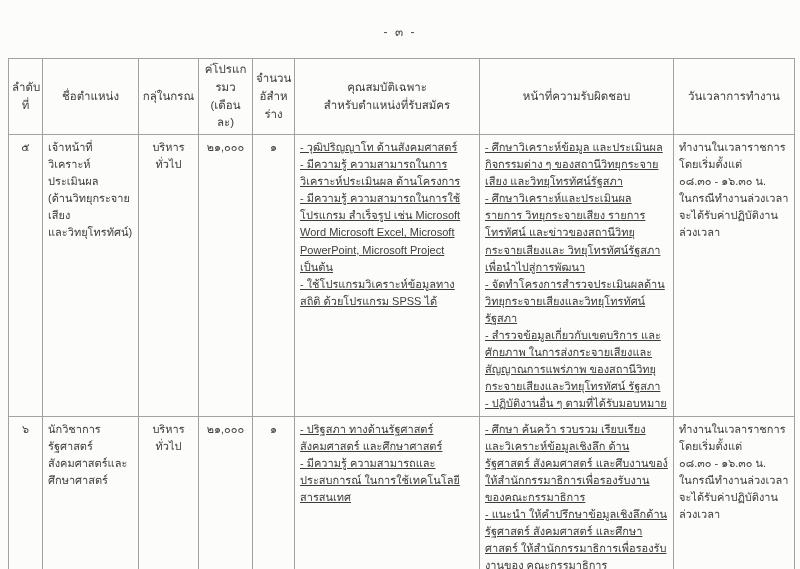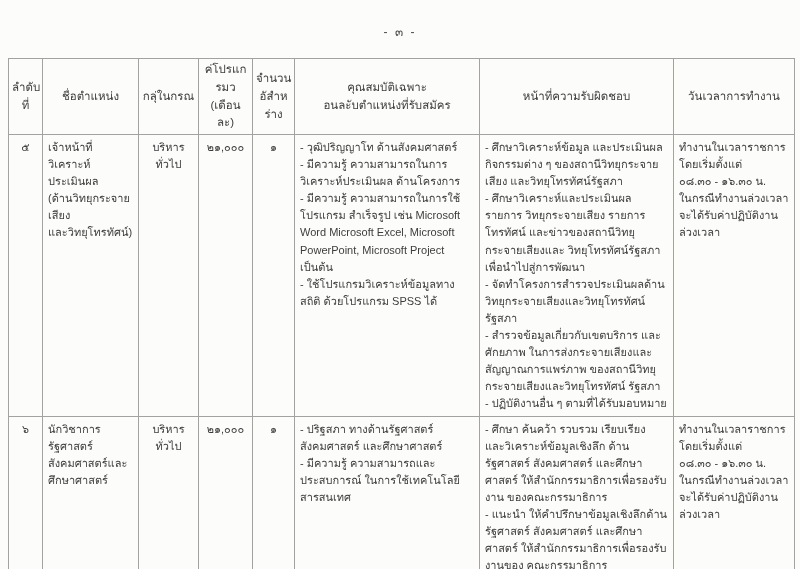--- a/index.html
+++ b/index.html
@@ -44,21 +44,21 @@
     vertical-align: middle;
     text-align: center;
     font-weight: normal;
     font-size: 11.5px;
     white-space: pre-line;
     height: 40px;
     padding: 2px 3px;
   }
   .cell-pre { white-space: pre-line; margin-top: 10px; }
   .c-center { text-align: center; }
-  .list-cell .line { white-space: normal; }
+  .list-cell .line { white-space: normal; text-decoration: underline; }
   tr.row-1 { height: 222px; }
   tr.row-2 { height: 178px; }
 </style>
 </head>
 <body>
 
 <div class="page">
 
   <div class="page-number">- ๓ -</div>
 
@@ -76,21 +76,21 @@
     <thead>
       <tr>
         <th>ลำดับที่</th>
         <th>ชื่อตำแหน่ง</th>
         <th>กลุ่ในกรณ</th>
         <th>ค่โปรแกรมว
 (เดือนละ)</th>
         <th>จำนวน
 อัสำหร่าง</th>
         <th>คุณสมบัติเฉพาะ
-อนละับตำแหน่งที่รับสมัคร</th>
+สำหรับตำแหน่งที่รับสมัคร</th>
         <th>หน้าที่ความรับผิดชอบ</th>
         <th>วันเวลาการทำงาน</th>
       </tr>
     </thead>
     <tbody>
       <tr class="row-1">
         <td class="c-center">๕</td>
         <td class="cell-pre">เจ้าหน้าที่วิเคราะห์
 ประเมินผล
 (ด้านวิทยุกระจายเสียง
@@ -124,21 +124,21 @@
 สังคมศาสตร์และ
 ศึกษาศาสตร์</td>
         <td class="c-center">บริหารทั่วไป</td>
         <td class="c-center">๒๑,๐๐๐</td>
         <td class="c-center">๑</td>
         <td class="list-cell">
             <div class="line">- ปริฐสภา ทางด้านรัฐศาสตร์ สังคมศาสตร์ และศึกษาศาสตร์</div>
             <div class="line">- มีความรู้ ความสามารถและประสบการณ์ ในการใช้เทคโนโลยีสารสนเทศ</div>
           </td>
         <td class="list-cell">
-            <div class="line">- ศึกษา ค้นคว้า รวบรวม เรียบเรียง และวิเคราะห์ข้อมูลเชิงลึก ด้านรัฐศาสตร์ สังคมศาสตร์ และศึกษาศาสตร์ ให้สำนักกรรมาธิการเพื่อรองรับงาน ของคณะกรรมาธิการ</div>
+            <div class="line">- ศึกษา ค้นคว้า รวบรวม เรียบเรียง และวิเคราะห์ข้อมูลเชิงลึก ด้านรัฐศาสตร์ สังคมศาสตร์ และศึบงานของ์ ให้สำนักกรรมาธิการเพื่อรองรับงาน ของคณะกรรมาธิการ</div>
             <div class="line">- แนะนำ ให้คำปรึกษาข้อมูลเชิงลึกด้าน รัฐศาสตร์ สังคมศาสตร์ และศึกษาศาสตร์ ให้สำนักกรรมาธิการเพื่อรองรับงานของ คณะกรรมาธิการ</div>
           </td>
         <td class="cell-pre">ทำงานในเวลาราชการ
 โดยเริ่มตั้งแต่
 ๐๘.๓๐ - ๑๖.๓๐ น.
 ในกรณีทำงานล่วงเวลา
 จะได้รับค่าปฏิบัติงาน
 ล่วงเวลา</td>
       </tr>
     </tbody>

